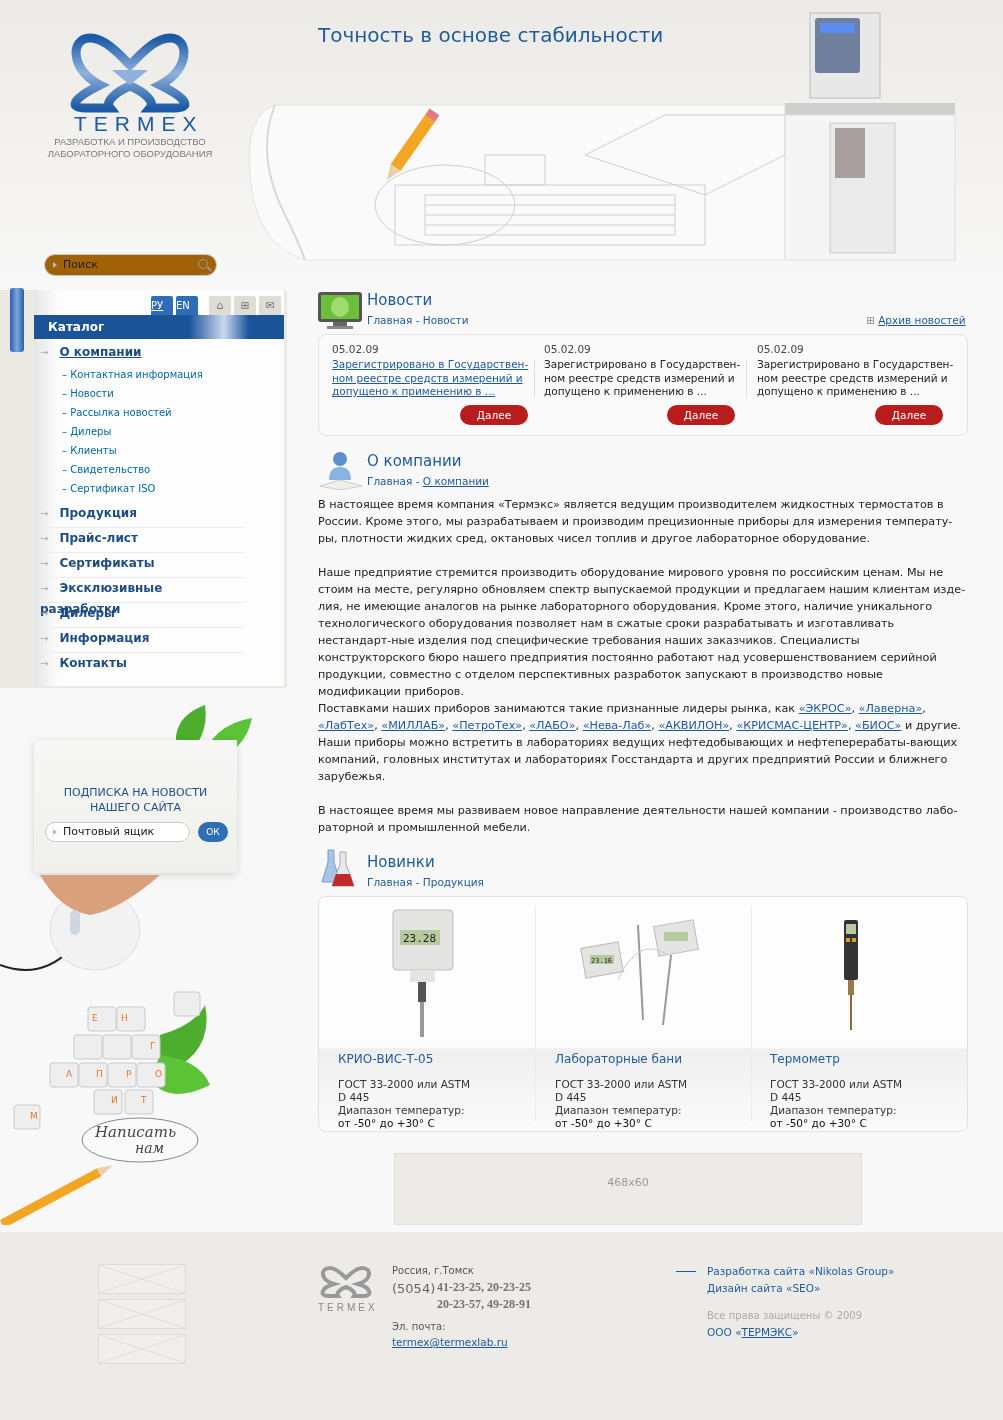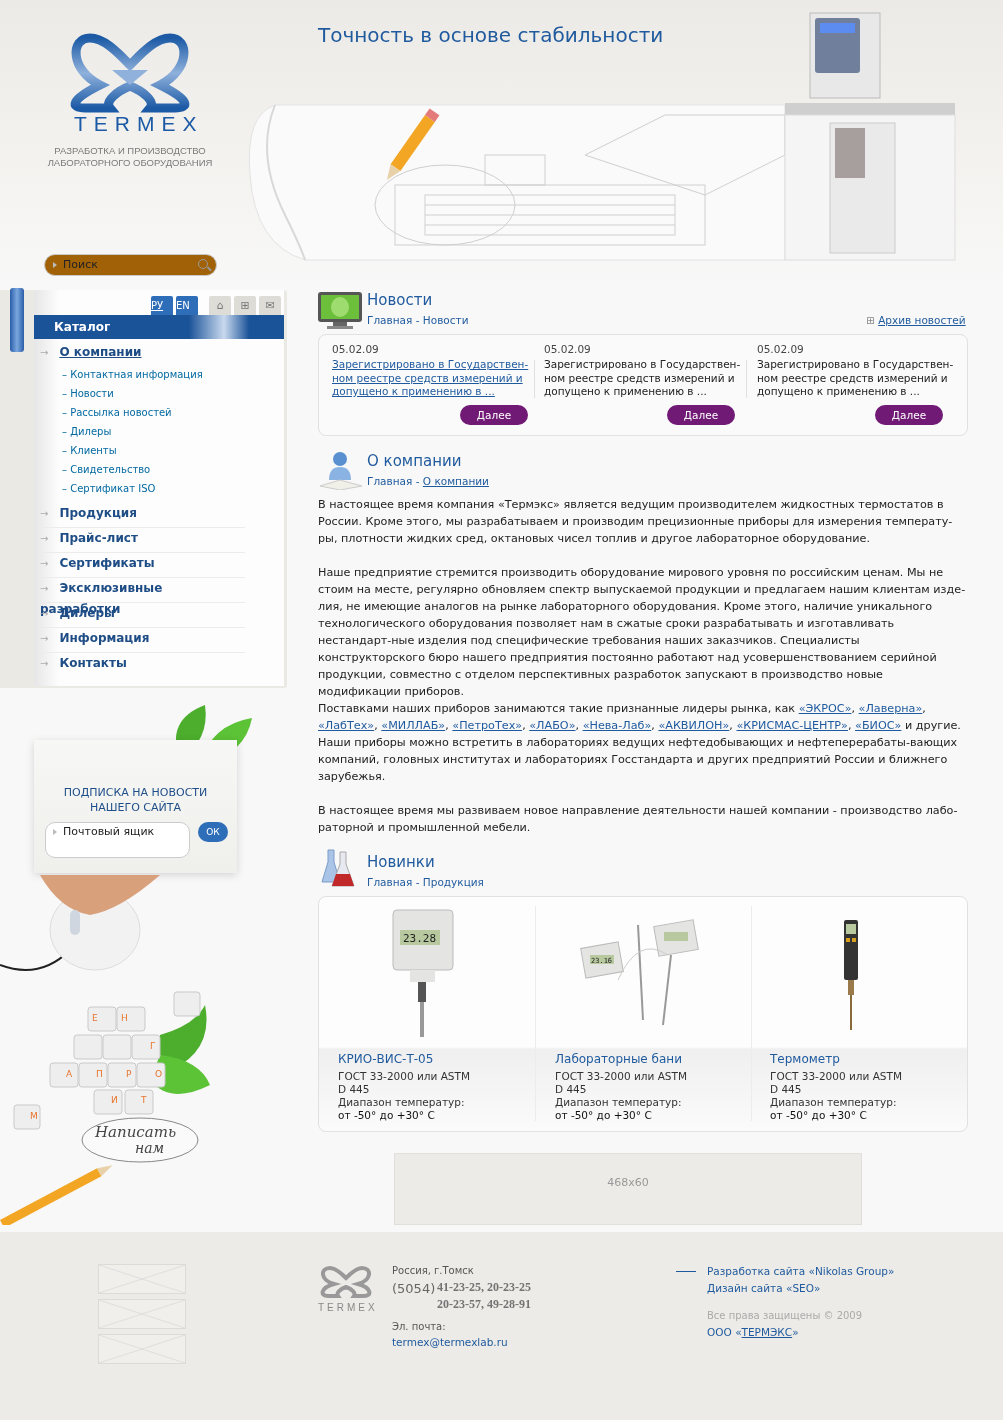--- a/index.html
+++ b/index.html
@@ -3,62 +3,62 @@
 <meta charset="utf-8">
 <style>
 *{box-sizing:border-box;margin:0;padding:0}
 body{width:1003px;height:1420px;background:#f8f8f8;font-family:"DejaVu Sans","Liberation Sans",sans-serif;font-size:11px;color:#222;position:relative;overflow:hidden}
 a{color:#1f5a9e}
 .abs{position:absolute}
 
 #header{left:0;top:0;width:1003px;height:285px;background:linear-gradient(#ebeae6 0%,#f3f2ef 55%,#f8f8f8 100%)}
 #logo{left:60px;top:30px;width:140px;height:110px}
 #logo-text{left:74px;top:112px;font-family:"Liberation Sans",sans-serif;font-size:21px;letter-spacing:7px;color:#1c5aa5}
-#tagline{left:40px;top:145px;width:180px;text-align:center;font-size:9.5px;line-height:12px;color:#7a7a7a;font-family:"Liberation Sans",sans-serif}
+#tagline{left:40px;top:136px;width:180px;text-align:center;font-size:9.5px;line-height:12px;color:#7a7a7a;font-family:"Liberation Sans",sans-serif}
 #slogan{left:318px;top:23px;font-size:20px;color:#1f5a9e;font-family:"DejaVu Sans",sans-serif}
 #blueprint{left:245px;top:95px;width:560px;height:170px}
 #machine{left:780px;top:8px;width:180px;height:260px}
 
 #search{left:44px;top:254px;width:173px;height:22px;border:1px solid #c8c8c8;border-radius:12px;background:#a16207;padding-left:18px;font-size:11px;line-height:20px;color:#222}
 #search .tri{position:absolute;left:8px;top:7px;width:0;height:0;border-left:4px solid #bbb;border-top:3px solid transparent;border-bottom:3px solid transparent}
 #search .mag{position:absolute;right:8px;top:4px;width:10px;height:10px;border:1.5px solid #999;border-radius:50%}
 #search .mag:after{content:"";position:absolute;left:8px;top:8px;width:5px;height:1.5px;background:#999;transform:rotate(45deg)}
 
 #menu-panel{left:0;top:290px;width:287px;height:398px;background:#ebe9e4;border-radius:0 3px 3px 0}
 #menu-inner{left:34px;top:290px;width:250px;height:396px;background:linear-gradient(90deg,#e6e6e6 0,#fdfdfd 25px,#fdfdfd);}
 #ribbon{left:10px;top:288px;width:14px;height:64px;background:linear-gradient(90deg,#2a5ea8,#7aa7df 50%,#2a5ea8);border-radius:3px}
 .lang{top:296px;height:19px;width:22px;background:#2e6db8;color:#fff;font-size:10px;line-height:19px;border-radius:2px 2px 0 0}
 .tool{top:296px;height:19px;width:22px;background:#dedcd7;border-radius:2px 2px 0 0;color:#777;font-size:11px;text-align:center;line-height:19px}
-#catalog{left:34px;top:315px;width:250px;height:24px;background:linear-gradient(90deg,#1b5399 0%,#1b5399 62%,#c9d9ee 76%,#1b5399 86%,#1b5399);color:#fff;font-weight:bold;font-size:12px;line-height:24px;padding-left:20px}
+#catalog{left:34px;top:315px;width:250px;height:24px;background:linear-gradient(90deg,#1b5399 0%,#1b5399 62%,#c9d9ee 76%,#1b5399 86%,#1b5399);color:#fff;font-weight:bold;font-size:12px;line-height:24px;padding-left:14px}
 .mi{left:40px;height:25px;width:205px;font-size:12px;font-weight:bold;color:#1e4d86;line-height:20px;border-bottom:1px solid #ececec}
 .mi .arr{color:#aaa;font-weight:normal;margin-right:11px;font-size:10px}
 .sub{left:62px;font-size:10px;color:#0369a1;line-height:19px}
 
 #leaves1{left:160px;top:700px;width:95px;height:70px}
 #envelope{left:34px;top:740px;width:203px;height:133px;background:linear-gradient(#f7f7f5,#efefec);box-shadow:0 2px 8px rgba(0,0,0,.15)}
 #sub-title{left:34px;top:785px;width:203px;text-align:center;color:#1f4f8a;font-size:11px;line-height:15px}
-#sub-input{left:45px;top:822px;width:145px;height:36px;border:1px solid #ccc;border-radius:10px;background:#fff;font-size:11px;line-height:18px;padding-left:17px;color:#222}
+#sub-input{left:45px;top:822px;width:145px;height:20px;border:1px solid #ccc;border-radius:10px;background:#fff;font-size:11px;line-height:18px;padding-left:17px;color:#222}
 #sub-input .tri{position:absolute;left:7px;top:6px;border-left:4px solid #bbb;border-top:3px solid transparent;border-bottom:3px solid transparent}
 #sub-ok{left:198px;top:822px;width:30px;height:20px;border-radius:10px;background:#2e6db8;color:#fff;font-size:9px;text-align:center;line-height:20px}
 #mouse-area{left:0;top:870px;width:200px;height:110px}
 #keys{left:0;top:985px;width:240px;height:240px}
 
 .sec-icon{width:46px;height:40px}
 .sec-title{font-size:15px;color:#1f5a9e}
 .crumb{font-size:10.5px;color:#1f5a9e}
 .box{border:1px solid #e1e1e1;border-radius:8px;background:#fafafa}
 .news-col{width:200px}
 .news-date{font-size:10.5px;color:#444}
 .news-text{font-size:10.5px;line-height:13.5px;color:#222;margin-top:3px}
 .news-text.lnk{color:#1f5a9e;text-decoration:underline}
-.btn-more{width:68px;height:20px;border-radius:10px;background:#701a75;color:#fff;font-size:10.5px;text-align:center;line-height:20px}
+.btn-more{width:68px;height:20px;border-radius:10px;background:#b91c1c;color:#fff;font-size:10.5px;text-align:center;line-height:20px}
 .para{left:318px;width:650px;font-size:11.2px;line-height:17px;color:#222}
 .para a{color:#1f5a9e}
 .prod-name{font-size:12px;color:#1f5a9e}
-.prod-desc{font-size:10.5px;line-height:13px;color:#333;margin-top:4px}
+.prod-desc{font-size:10.5px;line-height:13px;color:#333;margin-top:12px}
 #banner{left:394px;top:1153px;width:468px;height:72px;background:#ecebe7;border:1px solid #e0dfda;color:#999;font-size:11px;text-align:center;line-height:58px}
 
 #footer{left:0;top:1232px;width:1003px;height:188px;background:#ecebe7}
 .ph{left:98px;width:88px;height:30px;border:1px solid #dcdbd6;background:#f0efec}
 .f-small{font-size:10px;color:#555}
 .f-big{font-size:12px;color:#737373;font-weight:bold;font-family:Liberation Serif, serif}
 .f-link{font-size:10.5px;color:#1f5a9e}
 </style>
 </head>
 <body>
@@ -353,21 +353,21 @@
 <svg class="abs" style="left:318px;top:1266px;width:56px;height:34px" viewBox="0 0 56 34">
   <path d="M12 2 C2 2 2 14 16 18 C2 22 2 30 10 30 L20 30 C18 27 22 23 28 21 C34 23 38 27 36 30 L46 30 C54 30 54 22 40 18 C54 14 54 2 44 2 C38 2 32 8 28 12 C24 8 18 2 12 2 Z" fill="none" stroke="#999" stroke-width="4"></path>
 </svg>
 <div class="abs" style="left:318px;top:1302px;font-size:10px;letter-spacing:3px;color:#888;font-family:'Liberation Sans',sans-serif">TERMEX</div>
 
 <div class="abs f-small" style="left:392px;top:1265px">Россия, г.Томск</div>
 <div class="abs" style="left:392px;top:1281px;font-size:13px;color:#666">(5054)</div>
 <div class="abs f-big" style="left:437px;top:1280px">41-23-25, 20-23-25</div>
 <div class="abs f-big" style="left:437px;top:1297px">20-23-57, 49-28-91</div>
 <div class="abs f-small" style="left:392px;top:1321px">Эл. почта:</div>
-<div class="abs f-link" style="left:392px;top:1336px;">termex@termexlab.ru</div>
+<div class="abs f-link" style="left:392px;top:1336px;text-decoration:underline">termex@termexlab.ru</div>
 
 <div class="abs" style="left:676px;top:1271px;width:20px;height:1px;background:#1f5a9e"></div>
 <div class="abs f-link" style="left:707px;top:1265px">Разработка сайта «Nikolas Group»</div>
 <div class="abs f-link" style="left:707px;top:1282px">Дизайн сайта «SEO»</div>
 <div class="abs" style="left:707px;top:1310px;font-size:10px;color:#aaa">Все права защищены © 2009</div>
 <div class="abs f-link" style="left:707px;top:1326px">
   <span>ООО «</span><span style="text-decoration:underline">ТЕРМЭКС</span><span>»</span>
 </div>
 
 </body></html>

